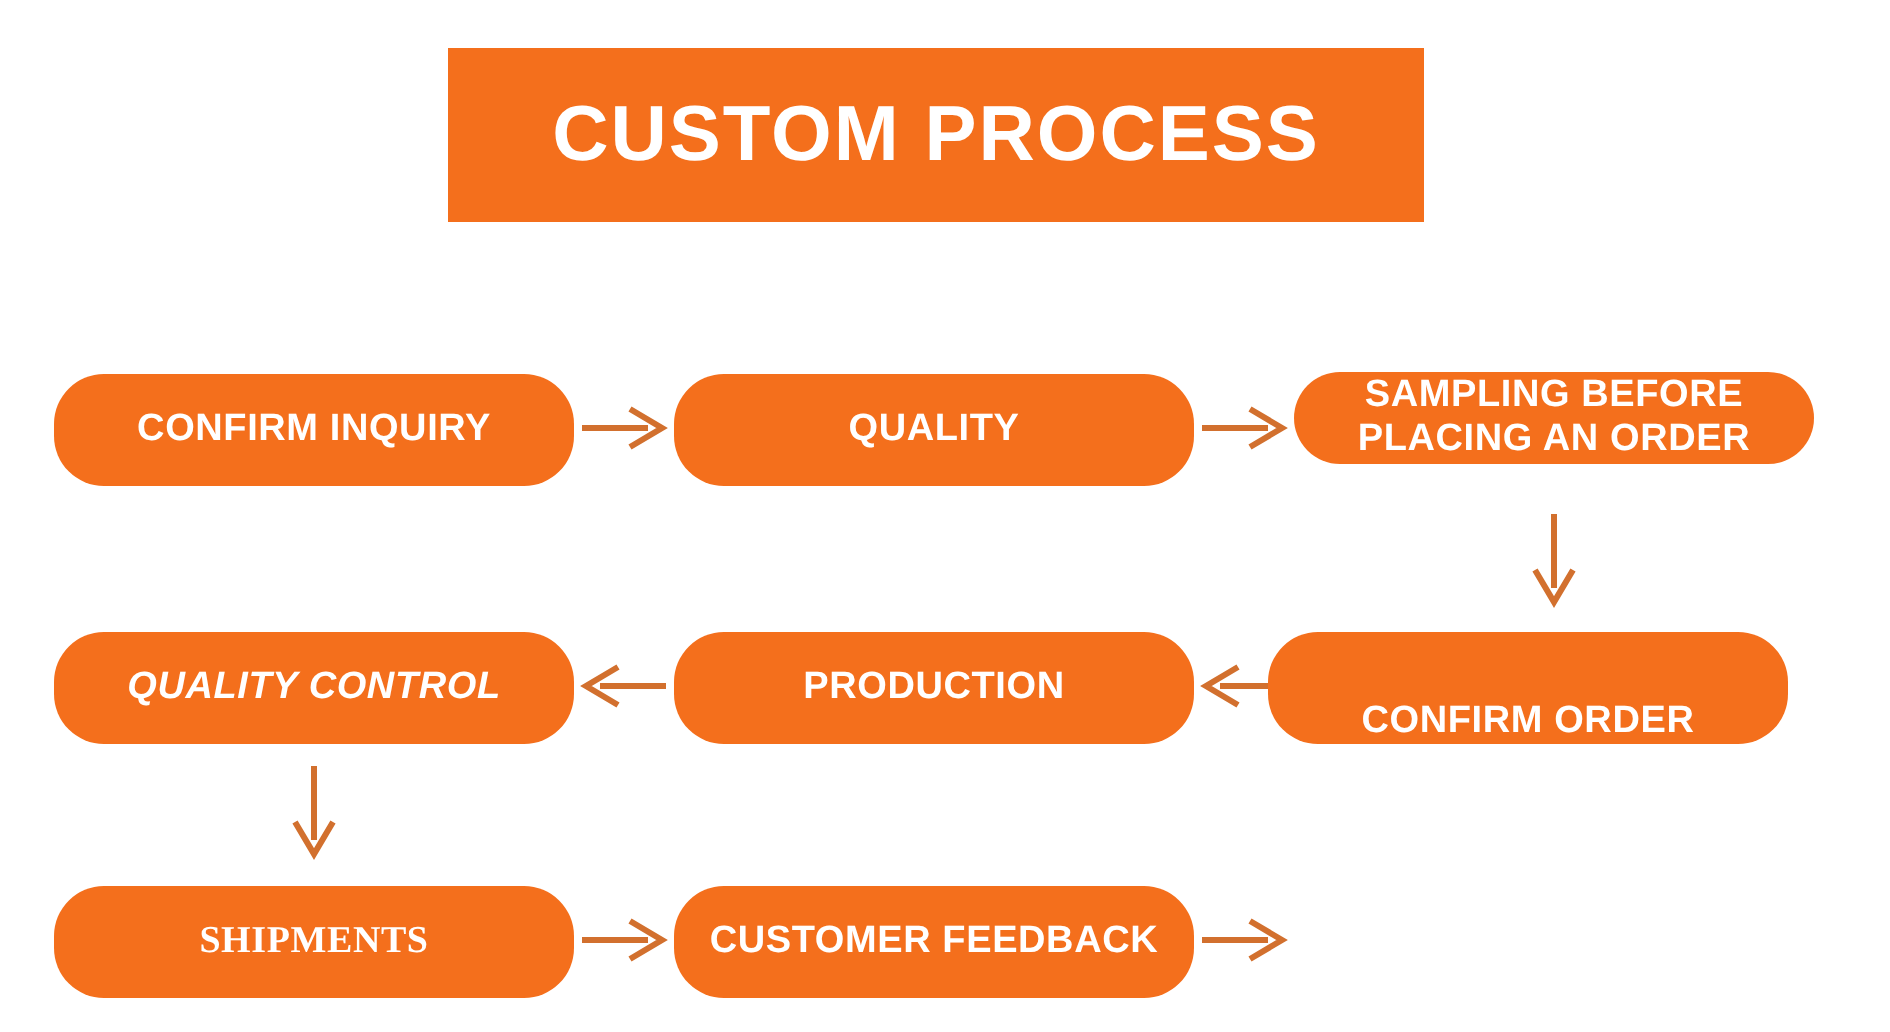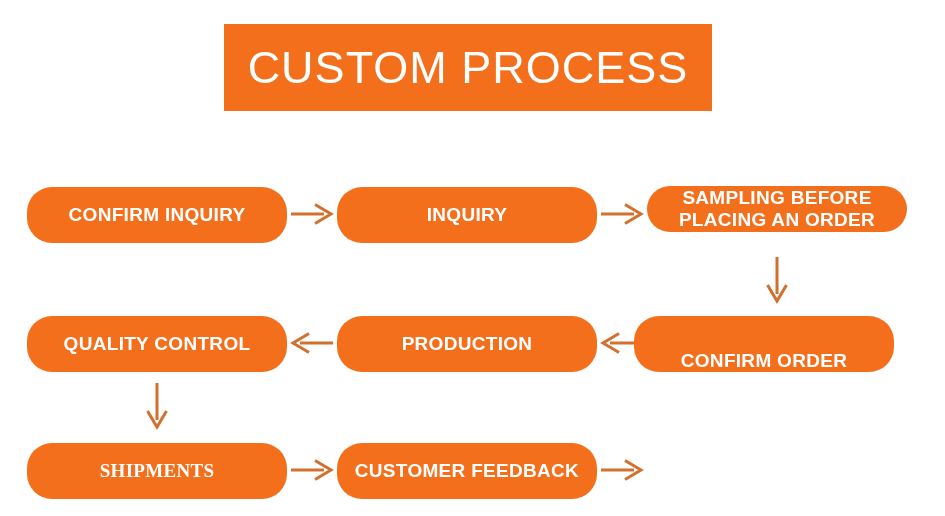--- a/index.html
+++ b/index.html
@@ -18,22 +18,22 @@
     overflow:hidden;
   }
   .title-banner{
     position:absolute;
     left:224px;top:24px;width:488px;height:87px;
     background:var(--box-orange);
     display:flex;align-items:center;justify-content:center;
   }
   .title-banner span{
     color:var(--text-white);
-    font-size:45px;
-    font-weight:400;
+    font-size:39px;
+    font-weight:700;
     letter-spacing:1px;
     white-space:nowrap;
   }
   .node{
     position:absolute;
     width:260px;height:56px;
     background:var(--box-orange);
     border-radius:25px;
     display:flex;align-items:center;justify-content:center;
     text-align:center;
@@ -42,21 +42,21 @@
   .node span{
     color:var(--text-white);
     font-size:19px;
     font-weight:700;
     letter-spacing:0.3px;
     line-height:1.15;
   }
   .pos-r1c1{left:27px;top:187px;}
   .pos-r1c2{left:337px;top:187px;}
   .pos-r1c3{left:647px;top:186px;height:46px;}
-  .pos-r2c1{left:27px;top:316px;}
+  .pos-r2c1{left:27px;top:316px;font-style:italic;}
   .pos-r2c2{left:337px;top:316px;text-align:center;}
   .pos-r2c3{left:634px;top:316px;align-items:flex-end;}
   .pos-r3c1{left:27px;top:443px;font-family:Liberation Serif, serif;}
   .pos-r3c2{left:337px;top:443px;}
   .pos-r3c3{left:647px;top:443px;}
   .arrow{
     position:absolute;
     color:var(--arrow-orange);
   }
   .arrow svg{display:block;}
@@ -80,21 +80,21 @@
 
   <div class="node pos-r1c1">
     <span>CONFIRM INQUIRY</span>
   </div>
   <div class="arrow a-r1g1">
     <svg width="44" height="26" viewBox="0 0 44 26">
         <path d="M1 13 H34 M25 3.5 L41 13 L25 22.5" fill="none" stroke="currentColor" stroke-width="3"></path>
       </svg>
   </div>
   <div class="node pos-r1c2">
-    <span>INQUIRY</span>
+    <span>QUALITY</span>
   </div>
   <div class="arrow a-r1g2">
     <svg width="44" height="26" viewBox="0 0 44 26">
         <path d="M1 13 H34 M25 3.5 L41 13 L25 22.5" fill="none" stroke="currentColor" stroke-width="3"></path>
       </svg>
   </div>
   <div class="node pos-r1c3">
     <span>SAMPLING BEFORE PLACING AN ORDER</span>
   </div>
 

